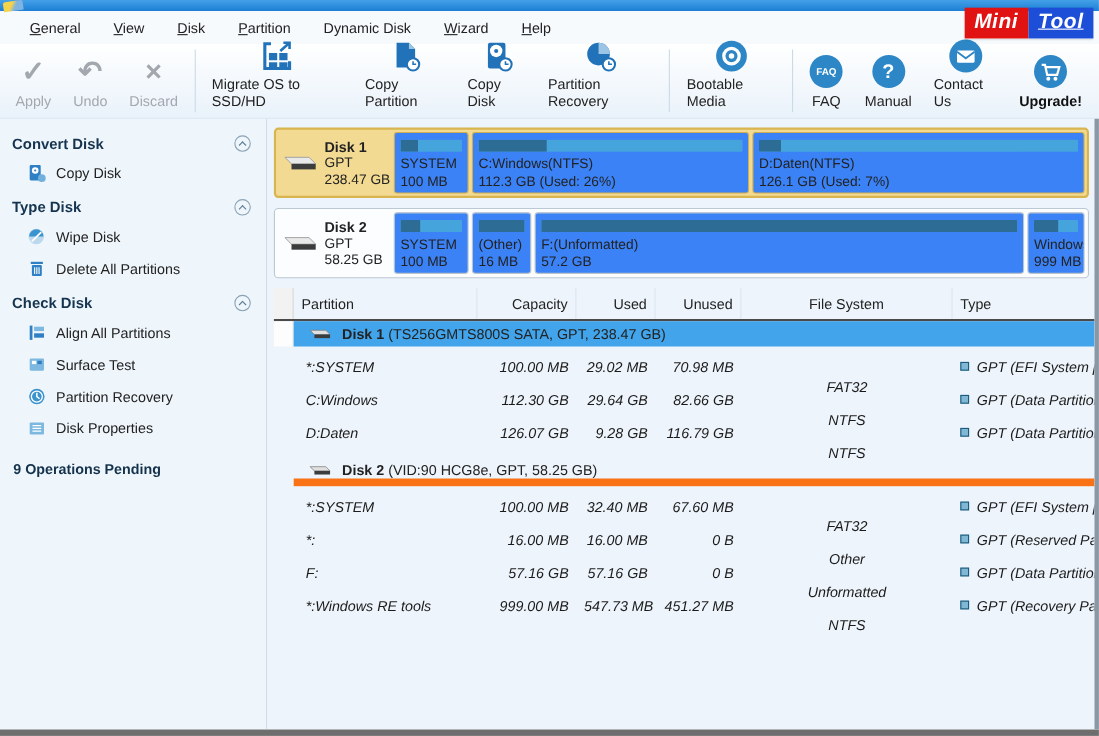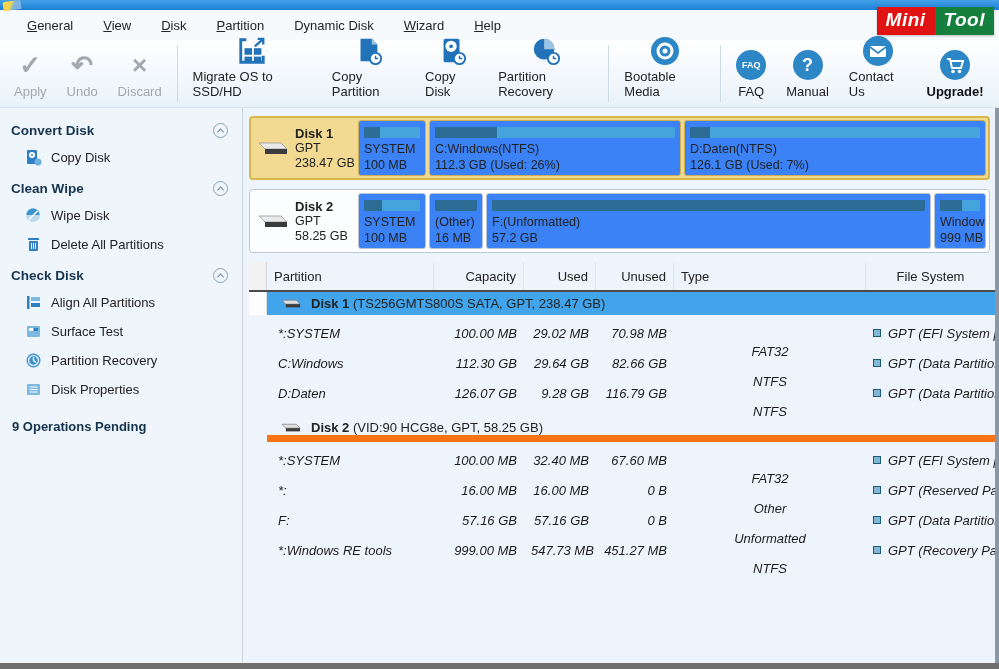--- a/index.html
+++ b/index.html
@@ -5,21 +5,21 @@
   * { box-sizing: border-box; margin:0; padding:0; }
   html,body { width:999px; height:669px; overflow:hidden; }
   body { font-family:"Liberation Sans", sans-serif; font-size:13px; color:#222; background:#fff; position:relative; }
 
   
   .titlebar { height:10px; background:linear-gradient(#44a0e8,#1c7fd4); position:relative; }
   .appicon { position:absolute; left:3px; top:1px; width:18px; height:9px; background:linear-gradient(120deg,#f5d34a 40%,#7fb3e0 60%); border-radius:2px 2px 0 0; transform:rotate(-8deg); }
   .logo { position:absolute; top:7px; right:5px; display:flex; z-index:9; box-shadow:0 1px 2px rgba(0,0,0,.25); }
   .logo span { font-style:italic; font-weight:bold; font-size:19px; color:#fff; padding:2px 9px 4px; letter-spacing:.5px; }
   .logo .mini { background:#e01212; }
-  .logo .tool { background:#15803d; }
+  .logo .tool { background:#1d4ed8;text-decoration:underline; }
 
   
   .menubar { height:30px; display:flex; align-items:center; background:#f7fafd; padding-left:12px; }
   .menu-item { padding:0 15px; cursor:default; }
   .menu-item u { text-decoration:underline; }
 
   
   .toolbar { height:68px; display:flex; align-items:stretch; background:linear-gradient(#ffffff,#e9f2fa); border-bottom:1px solid #d3e1ee; padding-left:4px; }
   .tsep { width:1px; background:#ccdae6; margin:5px 5px; }
   .tbtn { display:flex; flex-direction:column; align-items:center; justify-content:flex-end; padding:6px 10px 8px; gap:3px; }
@@ -241,21 +241,21 @@
       <svg width="17" height="17" viewBox="0 0 17 17">
           <rect x="2" y="1" width="10" height="14" rx="1" fill="#2e7fc4"></rect>
           <circle cx="7" cy="6" r="3" fill="#fff"></circle>
           <circle cx="7" cy="6" r="1" fill="#2e7fc4"></circle>
           <circle cx="13" cy="13" r="3.5" fill="#6fb0dd"></circle>
         </svg>
       <span>Copy Disk</span>
     </div>
 
     <div class="sec-title">
-      <span>Clean Wipe</span>
+      <span>Type Disk</span>
       <span class="chev">
           <i></i>
         </span>
     </div>
     <div class="side-item">
       <svg width="17" height="17" viewBox="0 0 17 17">
           <circle cx="8" cy="8" r="7" fill="#bcd8ec"></circle>
           <path d="M1.5 8 A6.5 6.5 0 0 1 14.5 8 Z" fill="#3b93cf"></path>
           <path d="M4 12.5 L12.5 4" stroke="#fff" stroke-width="1.6"></path>
         </svg>
@@ -390,22 +390,22 @@
       </div>
     </div>
 
     <div class="ptable">
       <div class="grid thead">
         <div class="gut"></div>
         <div class="th">Partition</div>
         <div class="th r">Capacity</div>
         <div class="th r">Used</div>
         <div class="th r">Unused</div>
+        <div class="th c">File System</div>
         <div class="th">Type</div>
-        <div class="th c">File System</div>
       </div>
 
       <div class="grid grow-row">
         <div class="gut white"></div>
         <div class="ghead sel">
           <svg width="22" height="13" viewBox="0 0 34 20">
               <path d="M3 5 L25 5 L31 11 L9 11 Z" fill="#e0e0e0" stroke="#777" stroke-width="1"></path>
               <rect x="9" y="11" width="22" height="5" fill="#3c3c3c"></rect>
             </svg>
           <span><span class="gbold">Disk 1</span> <span>(TS256GMTS800S SATA, GPT, 238.47 GB)</span></span>

